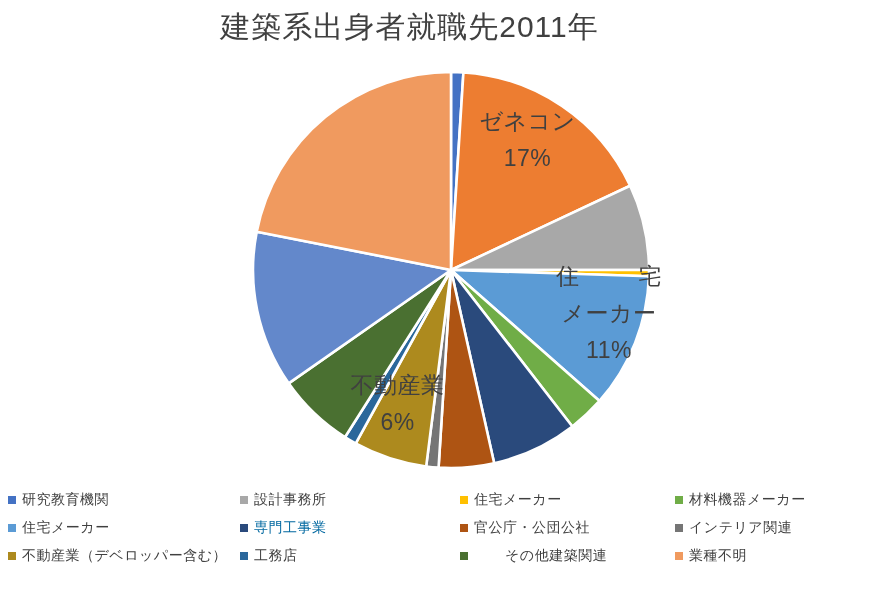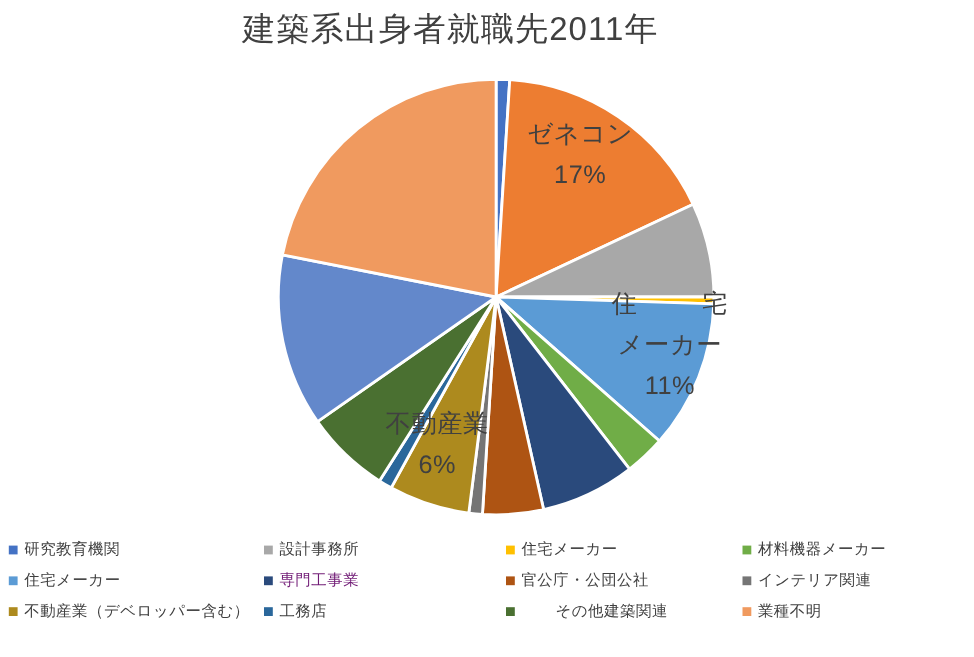--- a/index.html
+++ b/index.html
@@ -85,21 +85,21 @@
       <div class="legend-item">
         <span class="legend-swatch" style="background: rgb(112, 173, 71);"></span>
         <span class="legend-label" style="color: rgb(64, 64, 64);">材料機器メーカー</span>
       </div>
       <div class="legend-item">
         <span class="legend-swatch" style="background: rgb(91, 155, 213);"></span>
         <span class="legend-label" style="color: rgb(64, 64, 64);">住宅メーカー</span>
       </div>
       <div class="legend-item">
         <span class="legend-swatch" style="background: rgb(42, 74, 124);"></span>
-        <span class="legend-label" style="color: #701a75;">専門工事業</span>
+        <span class="legend-label" style="color: #0369a1;">専門工事業</span>
       </div>
       <div class="legend-item">
         <span class="legend-swatch" style="background: rgb(174, 84, 19);"></span>
         <span class="legend-label" style="color: rgb(64, 64, 64);">官公庁・公団公社</span>
       </div>
       <div class="legend-item">
         <span class="legend-swatch" style="background: rgb(117, 117, 117);"></span>
         <span class="legend-label" style="color: rgb(64, 64, 64);">インテリア関連</span>
       </div>
       <div class="legend-item">

